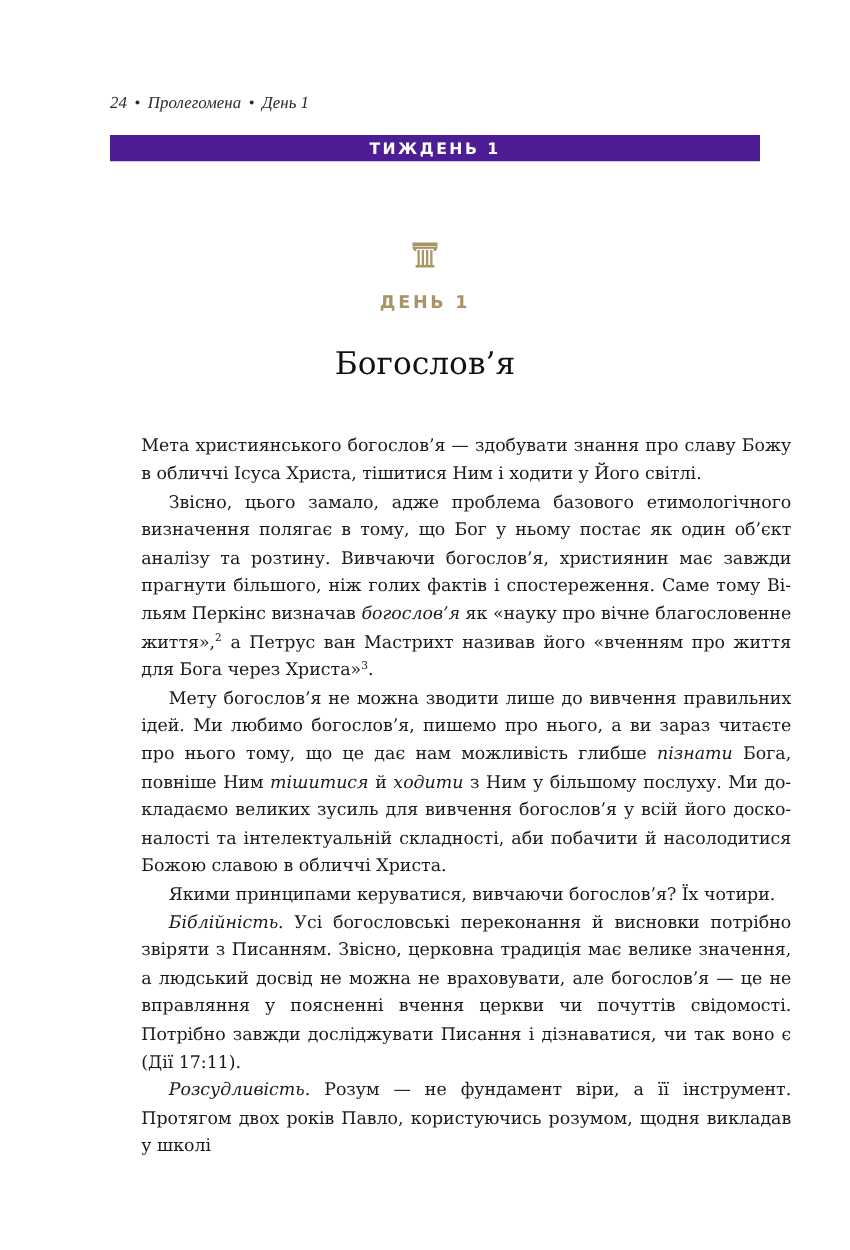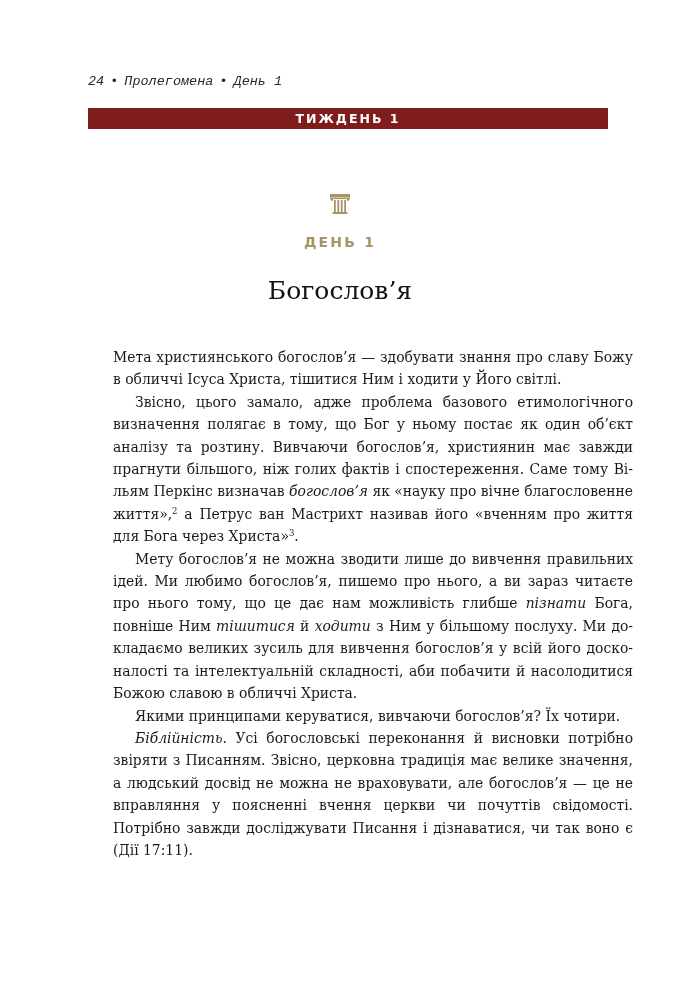--- a/index.html
+++ b/index.html
@@ -2,27 +2,27 @@
 <html><head>
 <meta charset="utf-8">
 <style>
   html, body { margin: 0; padding: 0; }
   body {
     width: 680px; height: 1000px; background: #ffffff; position: relative; overflow: hidden;
     font-family: "DejaVu Serif", "Liberation Serif", serif; color: #1a1a1a;
   }
   .running-head {
     position: absolute; left: 88px; top: 74px;
-    font-family: Liberation Mono, monospace; font-style: italic; font-size: 13.5px; color: #2a2a2a;
+    font-family: Liberation Serif, serif; font-style: italic; font-size: 13.5px; color: #2a2a2a;
     white-space: nowrap;
   }
   .running-head .sep { font-style: normal; margin: 0 6px; }
   .week-band {
     position: absolute; left: 88px; top: 108px; width: 520px; height: 21px;
-    background: #7f1d1d; color: #ffffff;
+    background: #4c1d95; color: #ffffff;
     font-family: "DejaVu Sans", sans-serif; font-weight: bold; font-size: 12.5px; letter-spacing: 2px;
     display: flex; align-items: center; justify-content: center;
   }
   .pillar {
     position: absolute; left: 329px; top: 193px; width: 22px; height: 22px;
   }
   .day-label {
     position: absolute; left: 0; width: 680px; top: 234px; text-align: center;
     font-family: "DejaVu Sans", sans-serif; font-weight: bold; font-size: 14px; letter-spacing: 2.2px;
     color: #a89466;
@@ -69,13 +69,14 @@
 <div class="day-label">ДЕНЬ 1</div>
 
 <h1 class="chapter-title" style="margin:0;font-weight:normal;">Богослов’я</h1>
 
 <div class="body-text" id="body-text">
     <p><span>Мета християнського богослов’я — здобувати знання про славу Божу в обличчі Ісуса Христа, тішитися Ним і ходити у Його світлі.</span></p>
     <p class="indent"><span>Звісно, цього замало, адже проблема базового етимологічного визначення полягає в тому, що Бог у ньому постає як один об’єкт аналізу та розтину. Вивчаючи богослов’я, християнин має завжди прагнути більшого, ніж голих фактів і спостереження. Саме тому Ві­льям Перкінс визначав </span><i>богослов’я</i><span> як «науку про вічне благословенне життя»,</span><sup>2</sup><span> а Петрус ван Мастрихт називав його «вченням про життя для Бога через Христа»</span><sup>3</sup><span>.</span></p>
     <p class="indent"><span>Мету богослов’я не можна зводити лише до вивчення правильних ідей. Ми любимо богослов’я, пишемо про нього, а ви зараз читає­те про нього тому, що це дає нам можливість глибше </span><i>пізнати</i><span> Бога, повніше Ним </span><i>тішитися</i><span> й </span><i>ходити</i><span> з Ним у більшому послуху. Ми до­кладаємо великих зусиль для вивчення богослов’я у всій його доско­налості та інтелектуальній складності, аби побачити й насолодитися Божою славою в обличчі Христа.</span></p>
     <p class="indent"><span>Якими принципами керуватися, вивчаючи богослов’я? Їх чотири.</span></p>
     <p class="indent"><i>Біблійність</i><span>. Усі богословські переконання й висновки потрібно звіряти з Писанням. Звісно, церковна традиція має велике значення, а людський досвід не можна не враховувати, але богослов’я — це не вправляння у поясненні вчення церкви чи почуттів свідомості. Потріб­но завжди досліджувати Писання і дізнаватися, чи так воно є (Дії 17:11).</span></p>
+    <p class="indent"><i>Розсудливість</i><span>. Розум — не фундамент віри, а її інструмент. Протя­гом двох років Павло, користуючись розумом, щодня викладав у школі</span></p>
   </div>
 
 </body></html>

